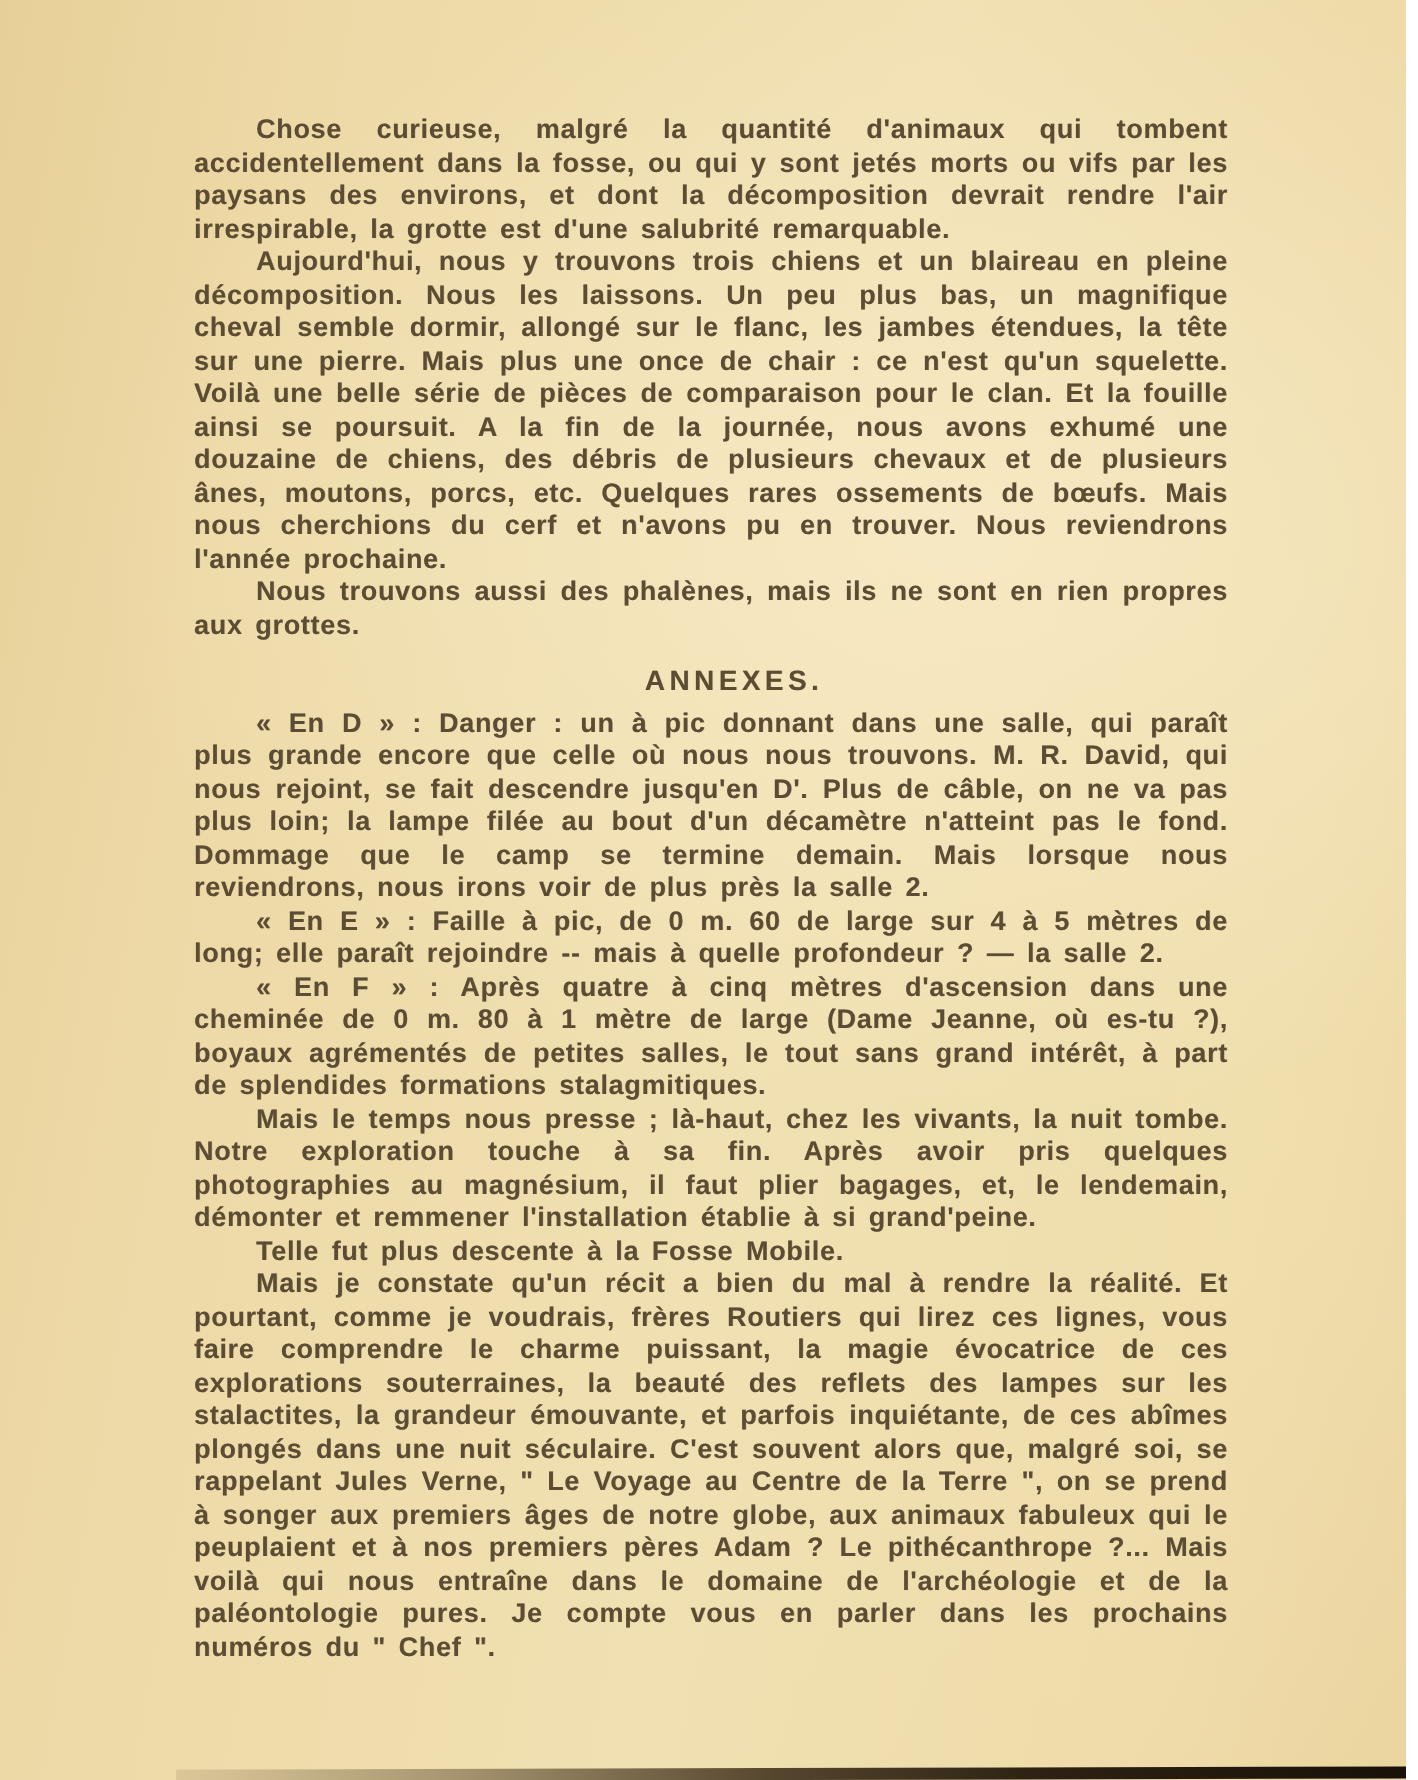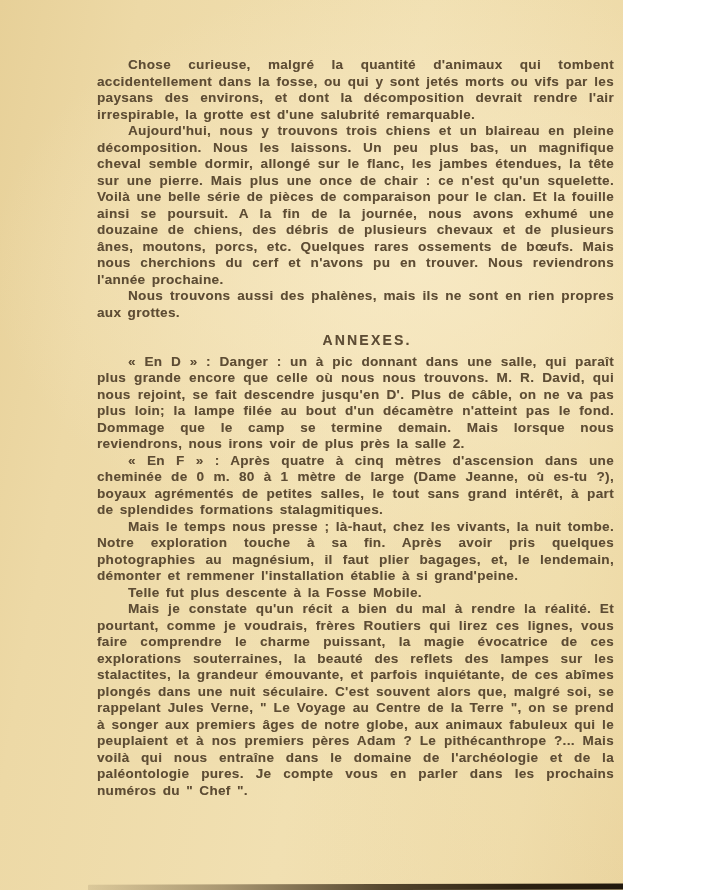--- a/index.html
+++ b/index.html
@@ -4,21 +4,21 @@
 <style>
   html, body {
     margin: 0;
     padding: 0;
     width: 709px;
     height: 890px;
     font-family: "Liberation Sans", sans-serif;
   }
   .paper {
     position: relative;
-    width: 623px;
+    width: 703px;
     height: 890px;
     overflow: hidden;
     background:
       radial-gradient(ellipse 620px 420px at 68% 30%, rgba(248,234,198,.85), rgba(248,234,198,0) 70%),
       radial-gradient(ellipse 520px 680px at 88% 62%, rgba(242,226,178,.55), rgba(242,226,178,0) 70%),
       linear-gradient(100deg, #e7d098 0%, #edd9a6 18%, #f1e0b2 55%, #eedaa8 85%, #e9d29c 100%);
   }
   .text-block {
     position: absolute;
     left: 97px;
@@ -64,20 +64,21 @@
 </head>
 <body>
 
 <div class="paper">
   <main class="text-block">
     <p class="para">Chose curieuse, malgré la quantité d'animaux qui tombent accidentellement dans la fosse, ou qui y sont jetés morts ou vifs par les paysans des environs, et dont la décomposition devrait rendre l'air irrespirable, la grotte est d'une salubrité remarquable.</p>
     <p class="para">Aujourd'hui, nous y trouvons trois chiens et un blaireau en pleine décomposition. Nous les laissons. Un peu plus bas, un magnifique cheval semble dormir, allongé sur le flanc, les jambes étendues, la tête sur une pierre. Mais plus une once de chair : ce n'est qu'un squelette. Voilà une belle série de pièces de comparaison pour le clan. Et la fouille ainsi se poursuit. A la fin de la journée, nous avons exhumé une douzaine de chiens, des débris de plusieurs chevaux et de plusieurs ânes, moutons, porcs, etc. Quelques rares ossements de bœufs. Mais nous cherchions du cerf et n'avons pu en trouver. Nous reviendrons l'année prochaine.</p>
     <p class="para">Nous trouvons aussi des phalènes, mais ils ne sont en rien propres aux grottes.</p>
     <h2 class="annexes">ANNEXES.</h2>
     <p class="para">« En D » : Danger : un à pic donnant dans une salle, qui paraît plus grande encore que celle où nous nous trouvons. M. R. David, qui nous rejoint, se fait descendre jusqu'en D'. Plus de câble, on ne va pas plus loin; la lampe filée au bout d'un décamètre n'atteint pas le fond. Dommage que le camp se termine demain. Mais lorsque nous reviendrons, nous irons voir de plus près la salle 2.</p>
+    <p class="para">« En E » : Faille à pic, de 0 m. 60 de large sur 4 à 5 mètres de long; elle paraît rejoindre -- mais à quelle profondeur ? — la salle 2.</p>
     <p class="para">« En F » : Après quatre à cinq mètres d'ascension dans une cheminée de 0 m. 80 à 1 mètre de large (Dame Jeanne, où es-tu ?), boyaux agrémentés de petites salles, le tout sans grand intérêt, à part de splendides formations stalagmitiques.</p>
     <p class="para">Mais le temps nous presse ; là-haut, chez les vivants, la nuit tombe. Notre exploration touche à sa fin. Après avoir pris quelques photographies au magnésium, il faut plier bagages, et, le lendemain, démonter et remmener l'installation établie à si grand'peine.</p>
     <p class="para">Telle fut plus descente à la Fosse Mobile.</p>
     <p class="para">Mais je constate qu'un récit a bien du mal à rendre la réalité. Et pourtant, comme je voudrais, frères Routiers qui lirez ces lignes, vous faire comprendre le charme puissant, la magie évocatrice de ces explorations souterraines, la beauté des reflets des lampes sur les stalactites, la grandeur émouvante, et parfois inquiétante, de ces abîmes plongés dans une nuit séculaire. C'est souvent alors que, malgré soi, se rappelant Jules Verne, " Le Voyage au Centre de la Terre ", on se prend à songer aux premiers âges de notre globe, aux animaux fabuleux qui le peuplaient et à nos premiers pères Adam ? Le pithécanthrope ?... Mais voilà qui nous entraîne dans le domaine de l'archéologie et de la paléontologie pures. Je compte vous en parler dans les prochains numéros du " Chef ".</p>
 
   </main>
   <div class="bottom-rule"></div>
 </div>
 
 </body></html>

